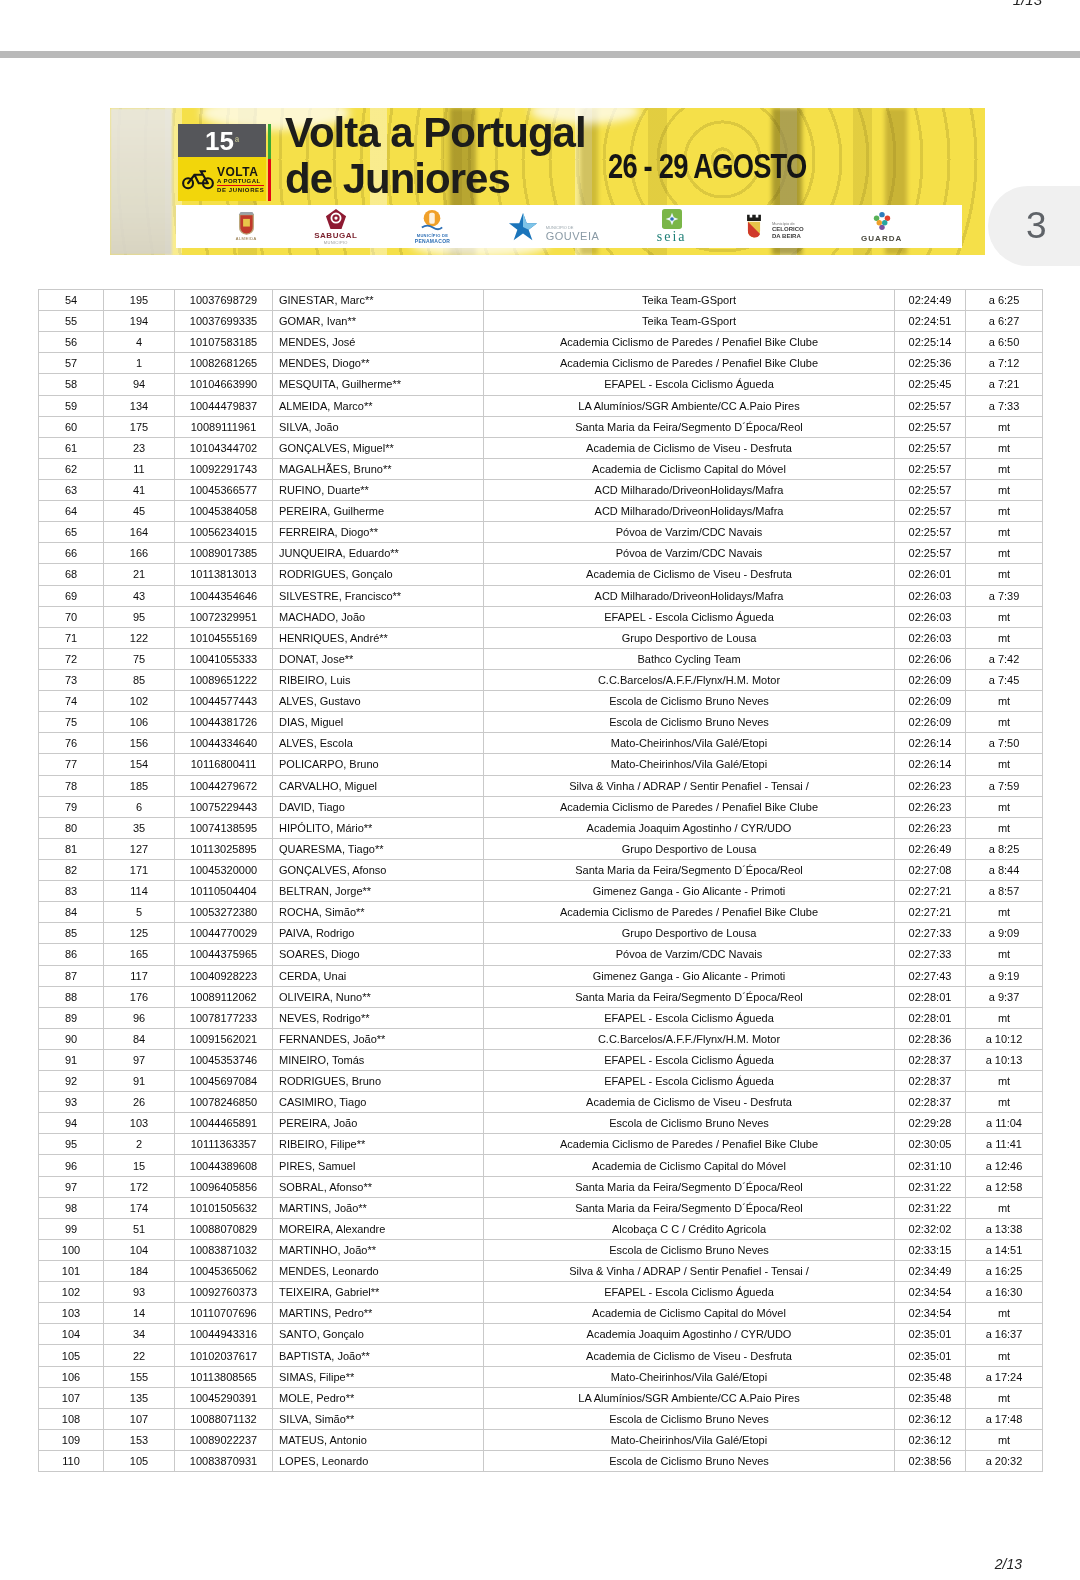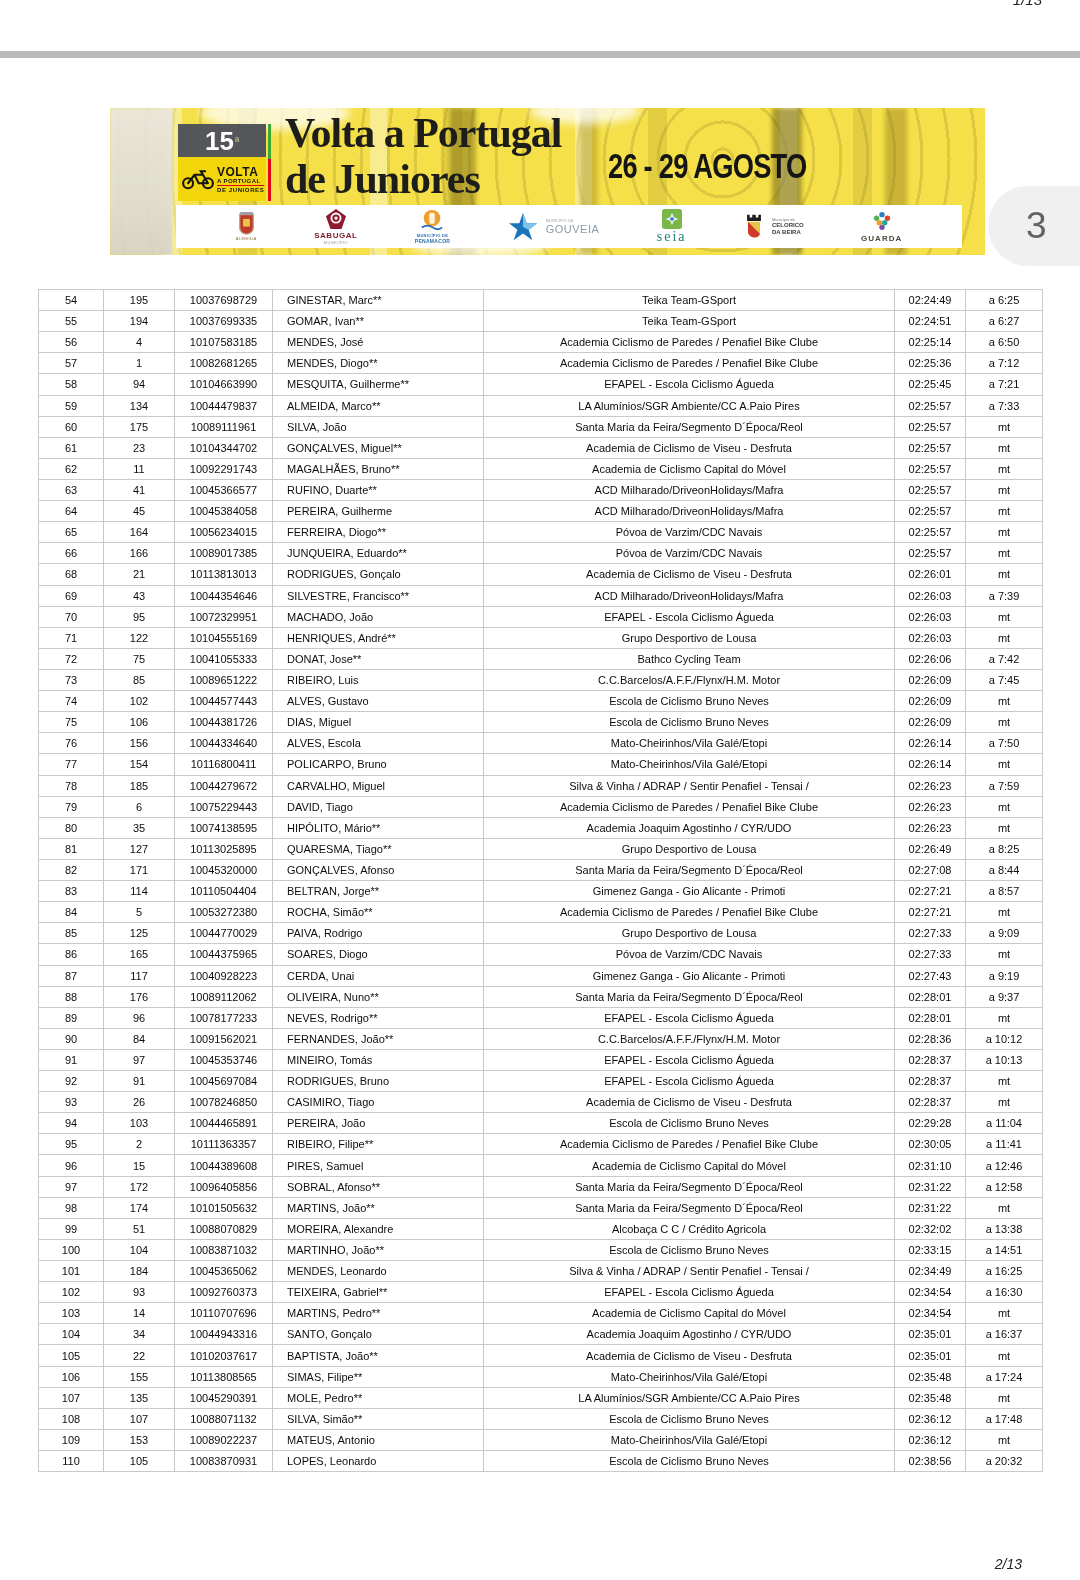--- a/index.html
+++ b/index.html
@@ -40,29 +40,29 @@
   .race-logo-box{position:absolute;left:68px;top:49px;width:88px;height:44px;background:#F2D60B;
     display:flex;align-items:center;padding-left:3px;box-sizing:border-box;}
   .race-logo-text{margin-left:2px;line-height:1;}
   .race-logo-text .l1{font-size:12px;font-weight:900;color:#151515;letter-spacing:.5px;}
   .race-logo-text .l2{font-size:6px;font-weight:bold;color:#151515;border-bottom:1.5px solid #E30613;
      padding-bottom:1px;letter-spacing:.4px;}
   .race-logo-text .l3{font-size:6px;font-weight:bold;color:#151515;letter-spacing:.6px;margin-top:1px;}
   .v-sep{position:absolute;left:158px;top:16px;width:3px;height:77px;
     background:linear-gradient(#3AAA35 0 46%,#E30613 46% 100%);}
   .banner-title{position:absolute;left:175px;top:2px;font-weight:bold;color:#1D1D1B;
-    font-size:42px;line-height:46px;letter-spacing:-1px;font-family:Liberation Serif, serif;}
+    font-size:42px;line-height:46px;letter-spacing:-1px;}
   .banner-dates{position:absolute;left:498px;top:38px;font-size:35px;font-weight:bold;color:#151515;
     transform:scaleX(.78);transform-origin:left center;letter-spacing:-1px;white-space:nowrap;}
 
   
   .sponsor-strip{position:absolute;left:66px;top:97px;width:786px;height:43px;background:#fff;
     display:flex;align-items:center;justify-content:space-around;padding:0 31px;box-sizing:border-box;}
   .sp{display:flex;flex-direction:column;align-items:center;line-height:1;text-align:center;}
-  .sp-row{display:flex;align-items:center;gap:8px;}
+  .sp-row{display:flex;align-items:flex-end;gap:8px;}
   .sp .cap{font-size:8px;font-weight:bold;color:#7a1f2b;margin-top:2px;letter-spacing:.5px;}
   .sp .tiny{font-size:4px;color:#999;margin-top:1px;letter-spacing:.3px;}
   .gouveia-txt .tiny2{font-size:4px;color:#9aa6ad;}
   .gouveia-txt .big{font-size:11px;color:#8a9aa5;letter-spacing:.5px;}
   .seia-word{font-family:"Liberation Serif",serif;font-size:14px;color:#1e7f77;letter-spacing:2px;margin-top:1px;}
   .celorico-txt{text-align:left;line-height:1.1;}
   .celorico-txt .m{font-size:4px;color:#777;}
   .celorico-txt .n{font-size:6px;font-weight:bold;color:#3a3a3a;}
   .guarda-word{font-size:8px;font-weight:bold;color:#4a4a3f;letter-spacing:1px;margin-top:4px;}
   .almeida-word{font-size:4px;color:#8a6d3b;margin-top:1px;letter-spacing:.5px;}
@@ -71,21 +71,21 @@
   .page-pill{position:absolute;left:988px;top:186px;width:130px;height:80px;border-radius:40px;
     background:#f0f0f0;display:flex;align-items:center;}
   .page-pill span{font-size:37px;color:#5f6368;margin-left:38px;}
 
   
   .results-wrap{position:absolute;left:38px;top:289px;width:1004px;}
   table.results{border-collapse:collapse;table-layout:fixed;width:1004px;}
   .results td{border:1px solid #c9c9c9;font-size:11px;color:#0d0d0d;text-align:center;
     padding:0 2px;white-space:nowrap;overflow:hidden;}
   .results tr{height:21.12px;}
-  .results td.cell-name{text-align:left;padding-left:14px;}
+  .results td.cell-name{text-align:left;padding-left:6px;}
 
   
   .footer-indicator{position:absolute;top:1556px;right:58px;font-size:14px;font-style:italic;color:#222;}
 </style>
 </head>
 <body>
 
 <div class="page">
 
   <div class="top-indicator">1/13</div>

